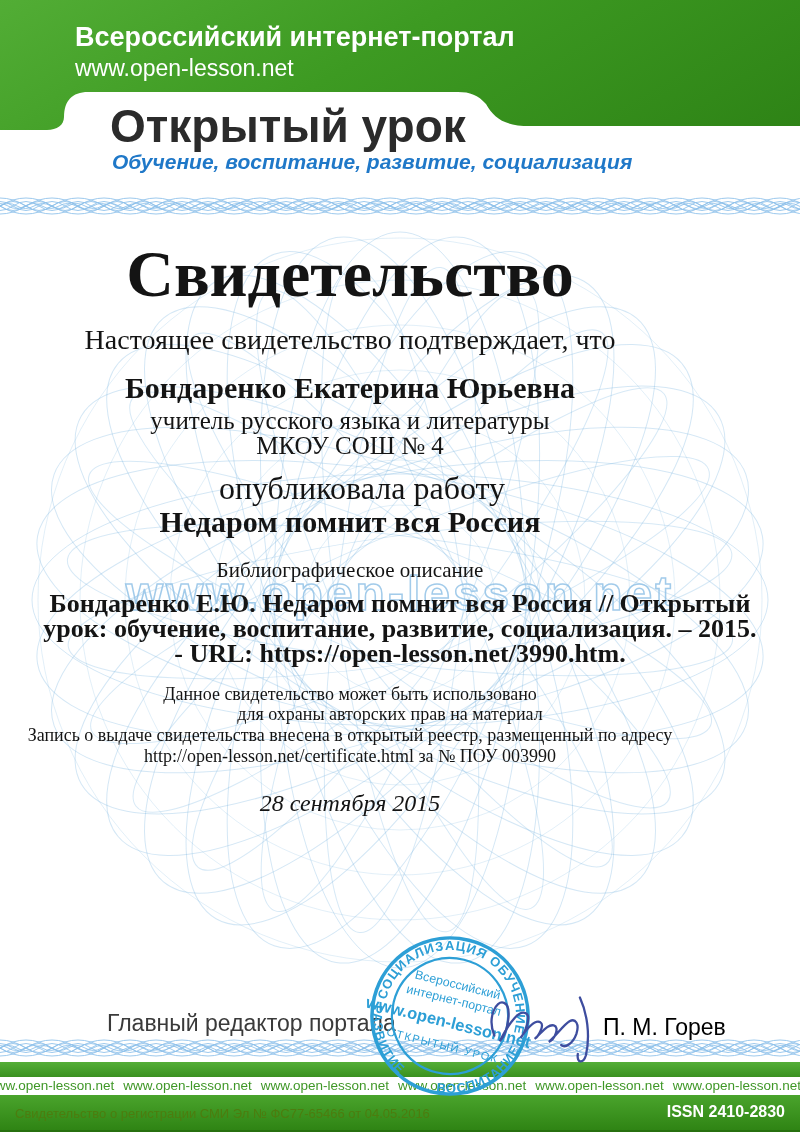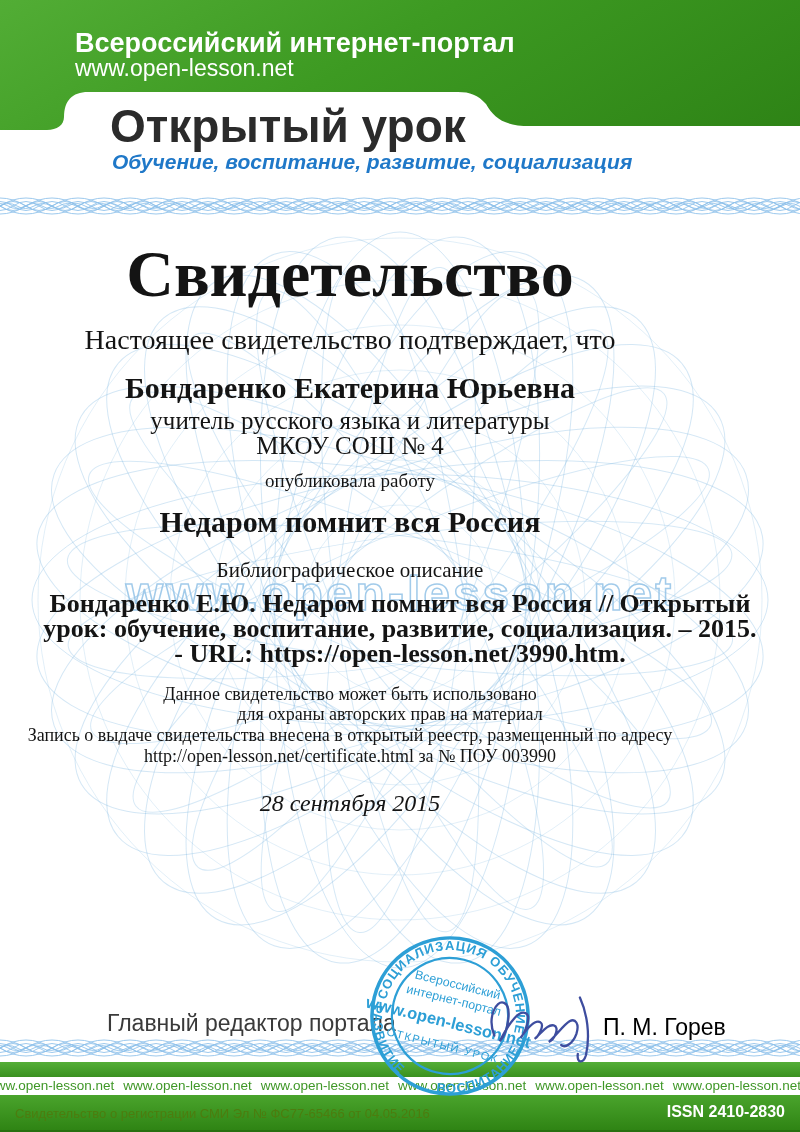--- a/index.html
+++ b/index.html
@@ -3,41 +3,41 @@
 <meta charset="utf-8">
 <style>
   html,body{margin:0;padding:0;background:#fff;}
   .page{position:relative;width:800px;height:1132px;background:#fff;overflow:hidden;
         font-family:"Liberation Sans",sans-serif;}
 
   
   .header-green{position:absolute;top:0;left:0;width:800px;height:131px;z-index:3;
     background:linear-gradient(150deg,#52ad35 0%,#3d9a22 45%,#2e8316 100%);
     clip-path:path('M0 0 H800 V126 H530 C504 126 494 118 486 104 C478 95 470 92 458 92 H88 C72 92 64 101 64 117 C64 125 57 130 47 130 H0 Z');}
-  .portal-title{position:absolute;left:75px;top:22px;z-index:4;font-size:27px;font-weight:bold;color:#fff;margin-top:6px;}
+  .portal-title{position:absolute;left:75px;top:22px;z-index:4;font-size:27px;font-weight:bold;color:#fff;}
   .portal-url{position:absolute;left:75px;top:55px;z-index:4;font-size:23px;color:#fff;}
   .site-name{position:absolute;left:110px;top:99px;z-index:4;font-size:46px;font-weight:bold;color:#2b2b2b;}
   .site-tagline{position:absolute;left:112px;top:150px;z-index:4;font-size:21px;font-style:italic;font-weight:bold;color:#1f78c8;}
 
   
   .waveband{position:absolute;left:0;width:800px;height:24px;z-index:1;overflow:visible;}
   .rosette{position:absolute;left:0;top:210px;width:800px;height:760px;z-index:1;overflow:visible;}
   .watermark{position:absolute;left:0;top:566px;width:800px;z-index:2;text-align:center;
     font-size:48px;font-weight:bold;letter-spacing:3px;color:transparent;
     -webkit-text-stroke:1.5px rgba(146,194,230,.85);}
 
   
   .serif{position:absolute;left:0;width:700px;z-index:3;text-align:center;
     font-family:"Liberation Serif","DejaVu Serif",serif;color:#141414;}
   .cert-title{top:236px;font-size:66px;font-weight:bold;}
   .cert-intro{top:324px;font-size:28px;}
   .recipient-name{top:371px;font-size:30px;font-weight:bold;}
   .recipient-role{top:407px;font-size:25px;}
   .recipient-school{top:432px;font-size:25px;}
-  .action-line{top:470px;font-size:19px;}
+  .action-line{top:470px;font-size:32px;margin-left:12px;}
   .work-title{top:505px;font-size:30px;font-weight:bold;}
   .bib-label{top:558px;font-size:21px;text-align:center;}
   .bibliography{top:591px;left:40px;width:720px;font-size:26px;font-weight:bold;line-height:25px;}
   .fine1{top:684px;font-size:18px;}
   .fine2{top:704px;font-size:18px;padding-left:40px;}
   .fine3{top:725px;font-size:18px;}
   .fine4{top:746px;font-size:18px;}
   .cert-date{top:790px;font-size:24px;font-style:italic;}
 
   

